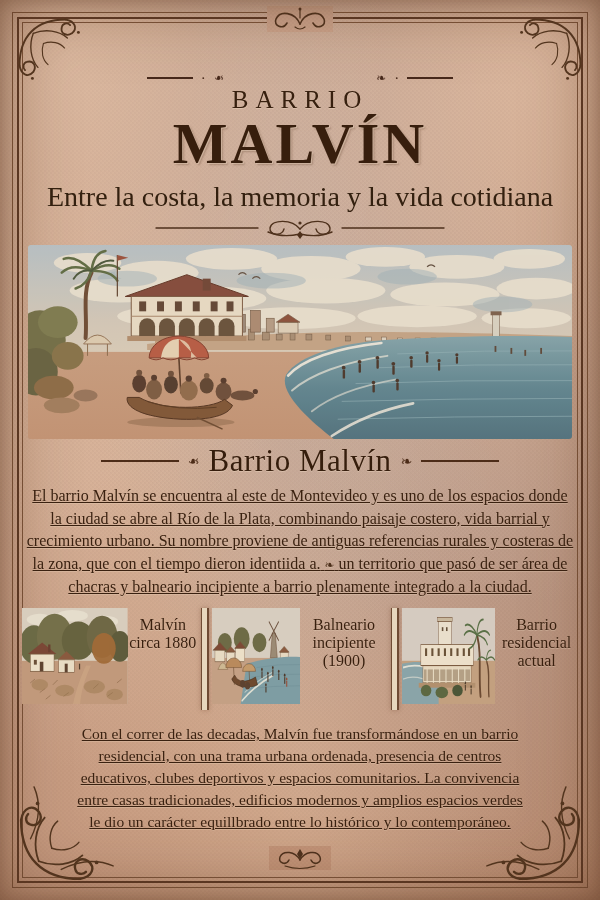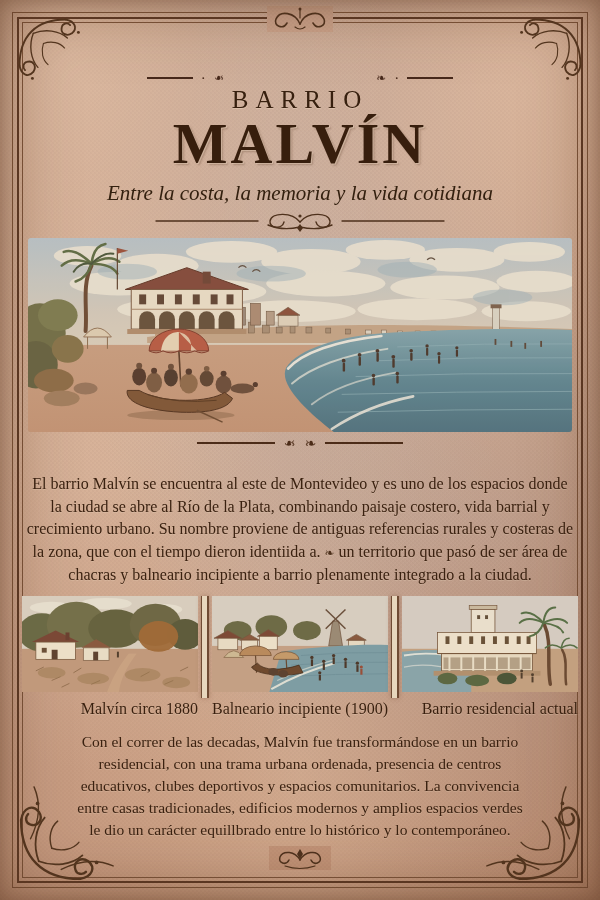--- a/index.html
+++ b/index.html
@@ -39,41 +39,41 @@
   .k-line{width:46px;height:1.5px;background:#46281a;}
   .k-dot{font-size:15px;color:#46281a;line-height:1;}
   .k-curl{font-family:"DejaVu Sans",sans-serif;font-size:12px;color:#46281a;line-height:1;}
   .k-curl.flip{transform:scaleX(-1);}
   .kicker{font-size:25px;letter-spacing:7px;color:#37200f;
     text-shadow:0 1px 0 rgba(245,224,200,.35);margin-top:44px;}
   
   .title{margin-top:0px;font-size:58px;font-weight:bold;letter-spacing:3px;
     color:#371e0d;line-height:1.05;
     text-shadow:1px 1px 0 rgba(248,228,205,.4), 2px 2px 2px rgba(70,40,20,.25);}
-  .subtitle{margin-top:6px;font-size:21px;font-style:italic;color:#33200f;}
+  .subtitle{margin-top:6px;font-size:28px;color:#33200f;}
   .divider{margin-top:4px;}
   
   .hero{margin-top:4px;width:544px;height:194px;border-radius:3px;overflow:hidden;
     box-shadow:0 0 14px rgba(120,85,60,.25) inset;}
   .hero svg{display:block;width:100%;height:100%;}
   
   .heading-row{margin-top:4px;display:flex;align-items:center;gap:9px;}
   .h-line{width:78px;height:1.3px;background:#4c2c18;}
   .h-curl{font-family:"DejaVu Sans",sans-serif;font-size:14px;color:#4c2c18;line-height:1;}
   .h-curl.flip{transform:scaleX(-1);}
   .section-heading{font-size:31px;color:#351d0c;letter-spacing:.5px;
     text-shadow:0 1px 0 rgba(246,226,202,.35);}
   
-  .body-par{width:548px;font-size:16px;line-height:1.42;color:#3a2110;margin:23px 0 0 0;
-    text-shadow:0 1px 0 rgba(240,219,196,.25);}
+  .body-par{width:548px;font-size:16px;line-height:1.42;color:#3a2110;margin:6px 0 0 0;
+    text-shadow:0 1px 0 rgba(240,219,196,.25);text-decoration:underline;}
   .body-par .orn{font-family:"DejaVu Sans",sans-serif;font-size:12px;color:#4c2f1a;}
   .outro{margin-top:13px;width:448px;font-size:15.5px;}
   
   .gallery{margin-top:10px;width:556px;display:flex;align-items:flex-start;}
-  .panel{flex:1;display:flex;flex-direction:column;align-items:flex-end;}
+  .panel{flex:1;display:flex;flex-direction:row;align-items:flex-start;}
   .panel-art{width:100%;height:96px;overflow:hidden;}
   .panel-art svg{display:block;width:100%;height:100%;}
   .caption{margin-top:8px;font-size:16px;color:#381f0e;
     text-shadow:0 1px 0 rgba(243,222,198,.3);}
   .gallery-sep{width:8px;height:102px;margin:0 3px;flex:0 0 auto;
     background:linear-gradient(90deg,#6f4b33 0 1.5px,#e7d7bd 1.5px calc(100% - 1.5px),#6f4b33 calc(100% - 1.5px));
     box-shadow:0 0 5px rgba(110,70,45,.4);}
   
   .author-block{margin-top:15px;}
   .author-name{font-size:20px;color:#331d0d;}
@@ -403,20 +403,21 @@
             <path d="M226,34 q4,-4 8,0"></path>
             <path d="M402,22 q4,-4 8,0"></path>
         </g>
         <rect width="548" height="196" fill="#c9a083" opacity=".07"></rect>
       </svg>
     </div>
 
     <div class="heading-row">
       <span class="h-line"></span>
       <span class="h-curl flip">❧</span>
+      <span class="section-heading">Barrio Malvín</span>
       <span class="h-curl">❧</span>
       <span class="h-line"></span>
     </div>
 
     <p class="body-par">
       <span>El barrio Malvín se encuentra al este de Montevideo y es uno de los espacios donde la ciudad se abre al Río de la Plata, combinando paisaje costero, vida barrial y crecimiento urbano. Su nombre proviene de antiguas referencias rurales y costeras de la zona, que con el tiempo dieron identiida a.</span>
       <span class="orn">❧</span>
       <span>un territorio que pasó de ser área de chacras y balneario incipiente a barrio plenamente integrado a la ciudad.</span>
     </p>
 

